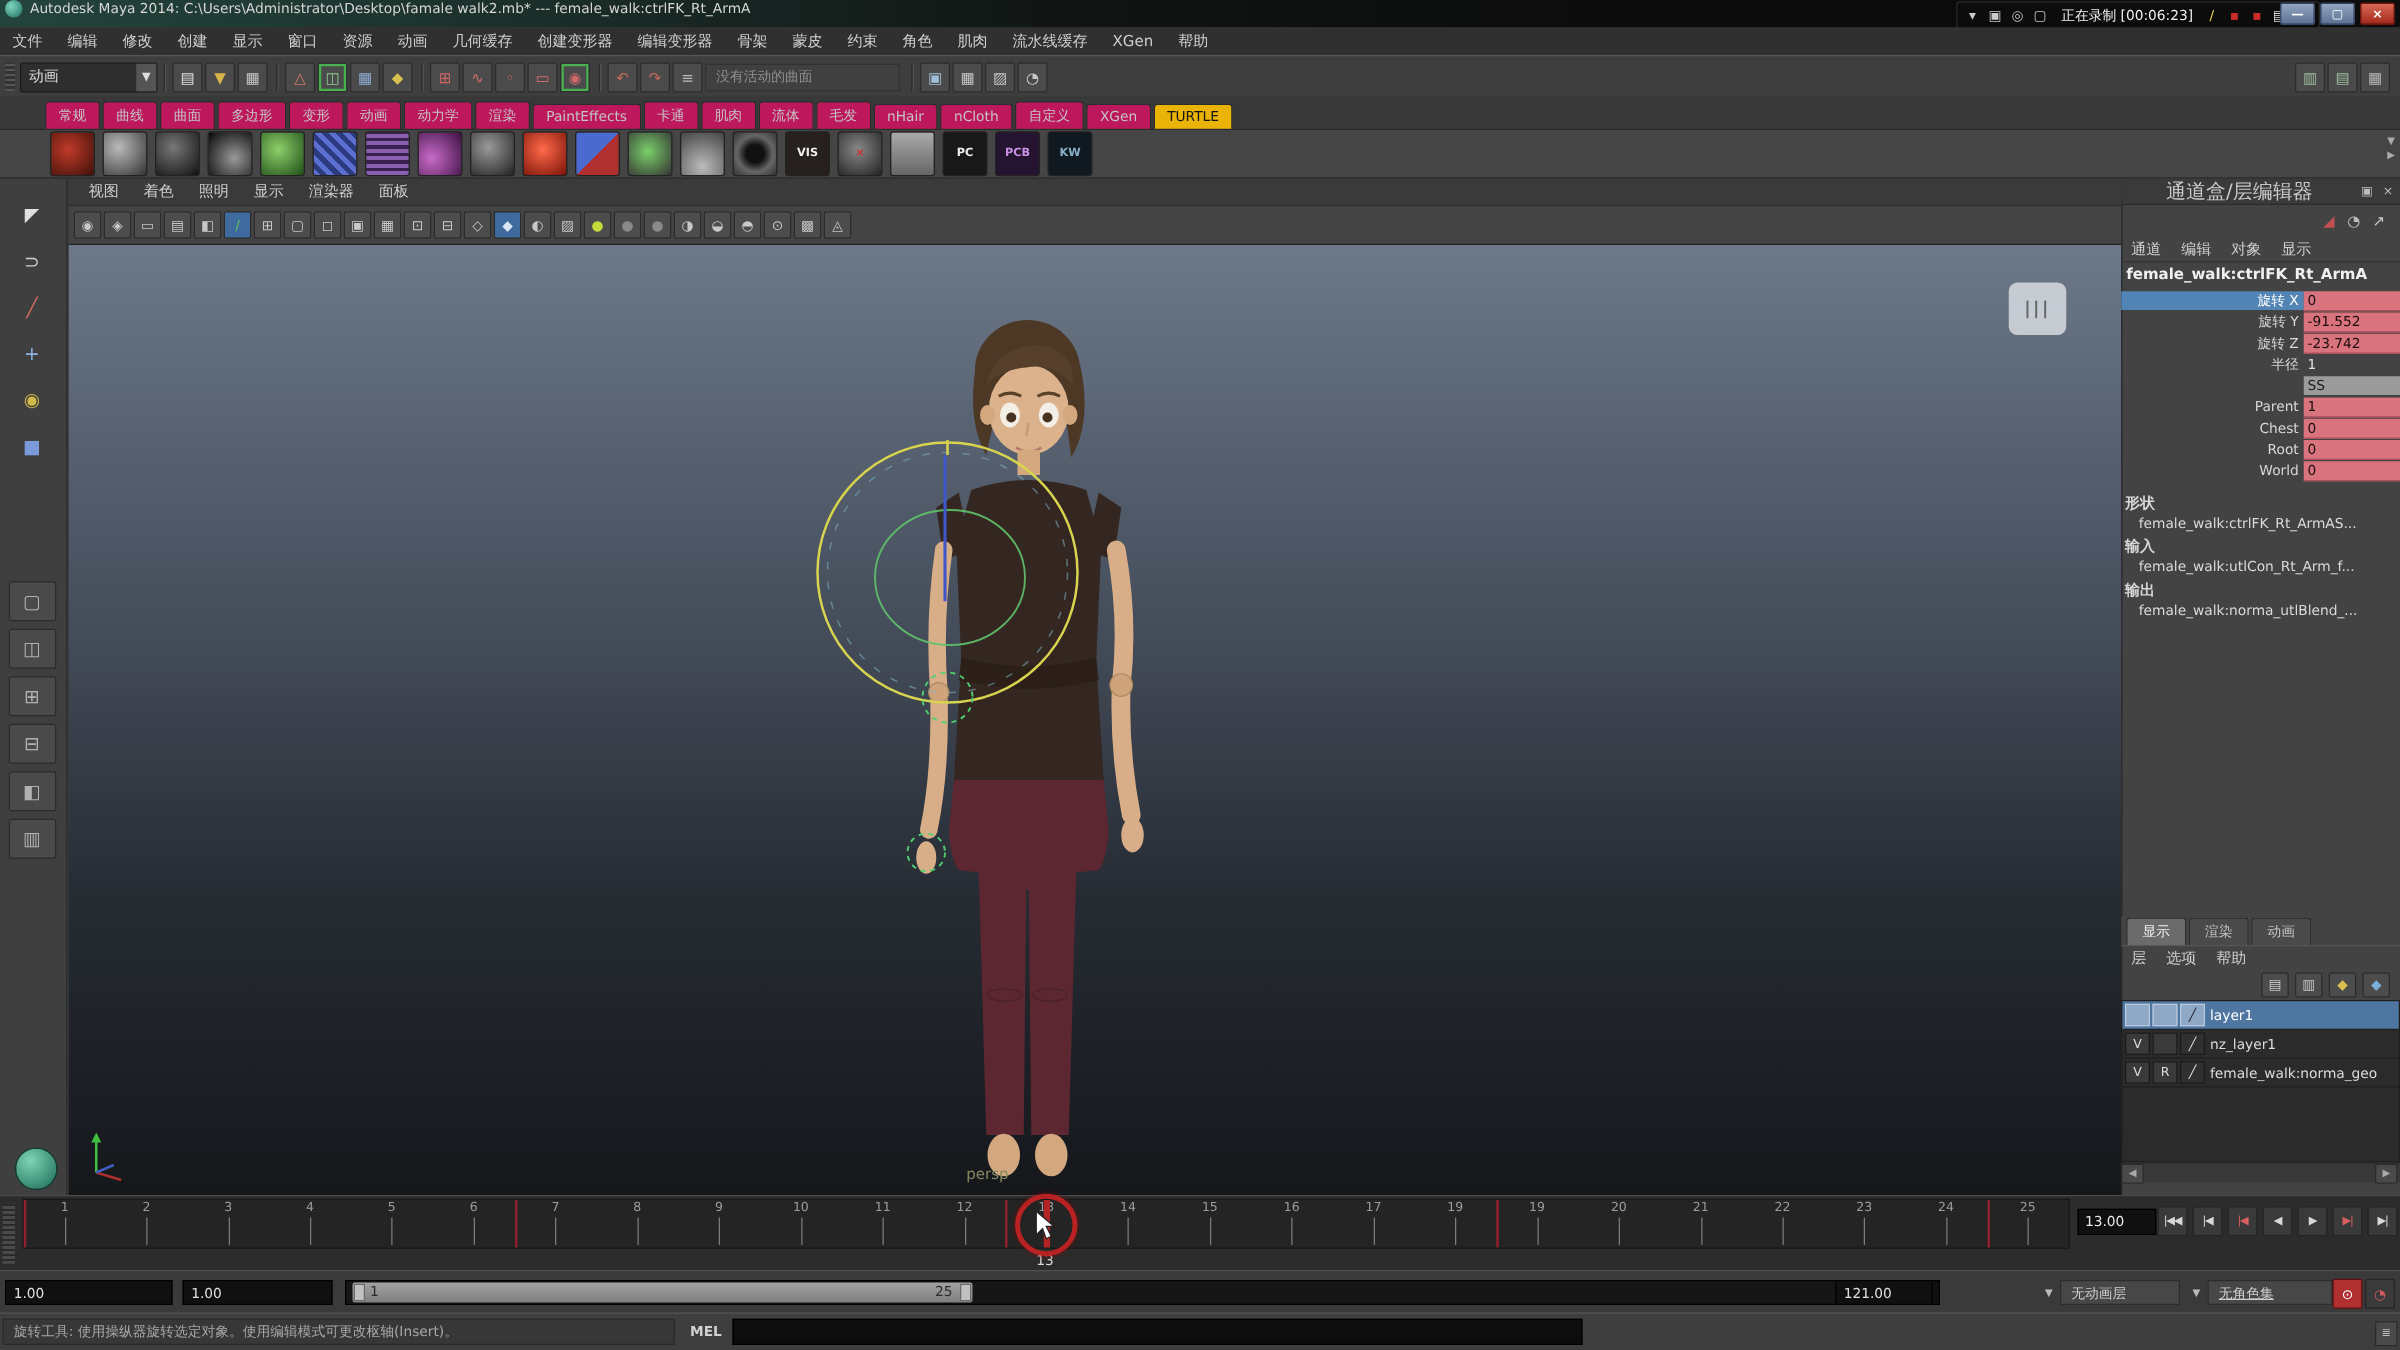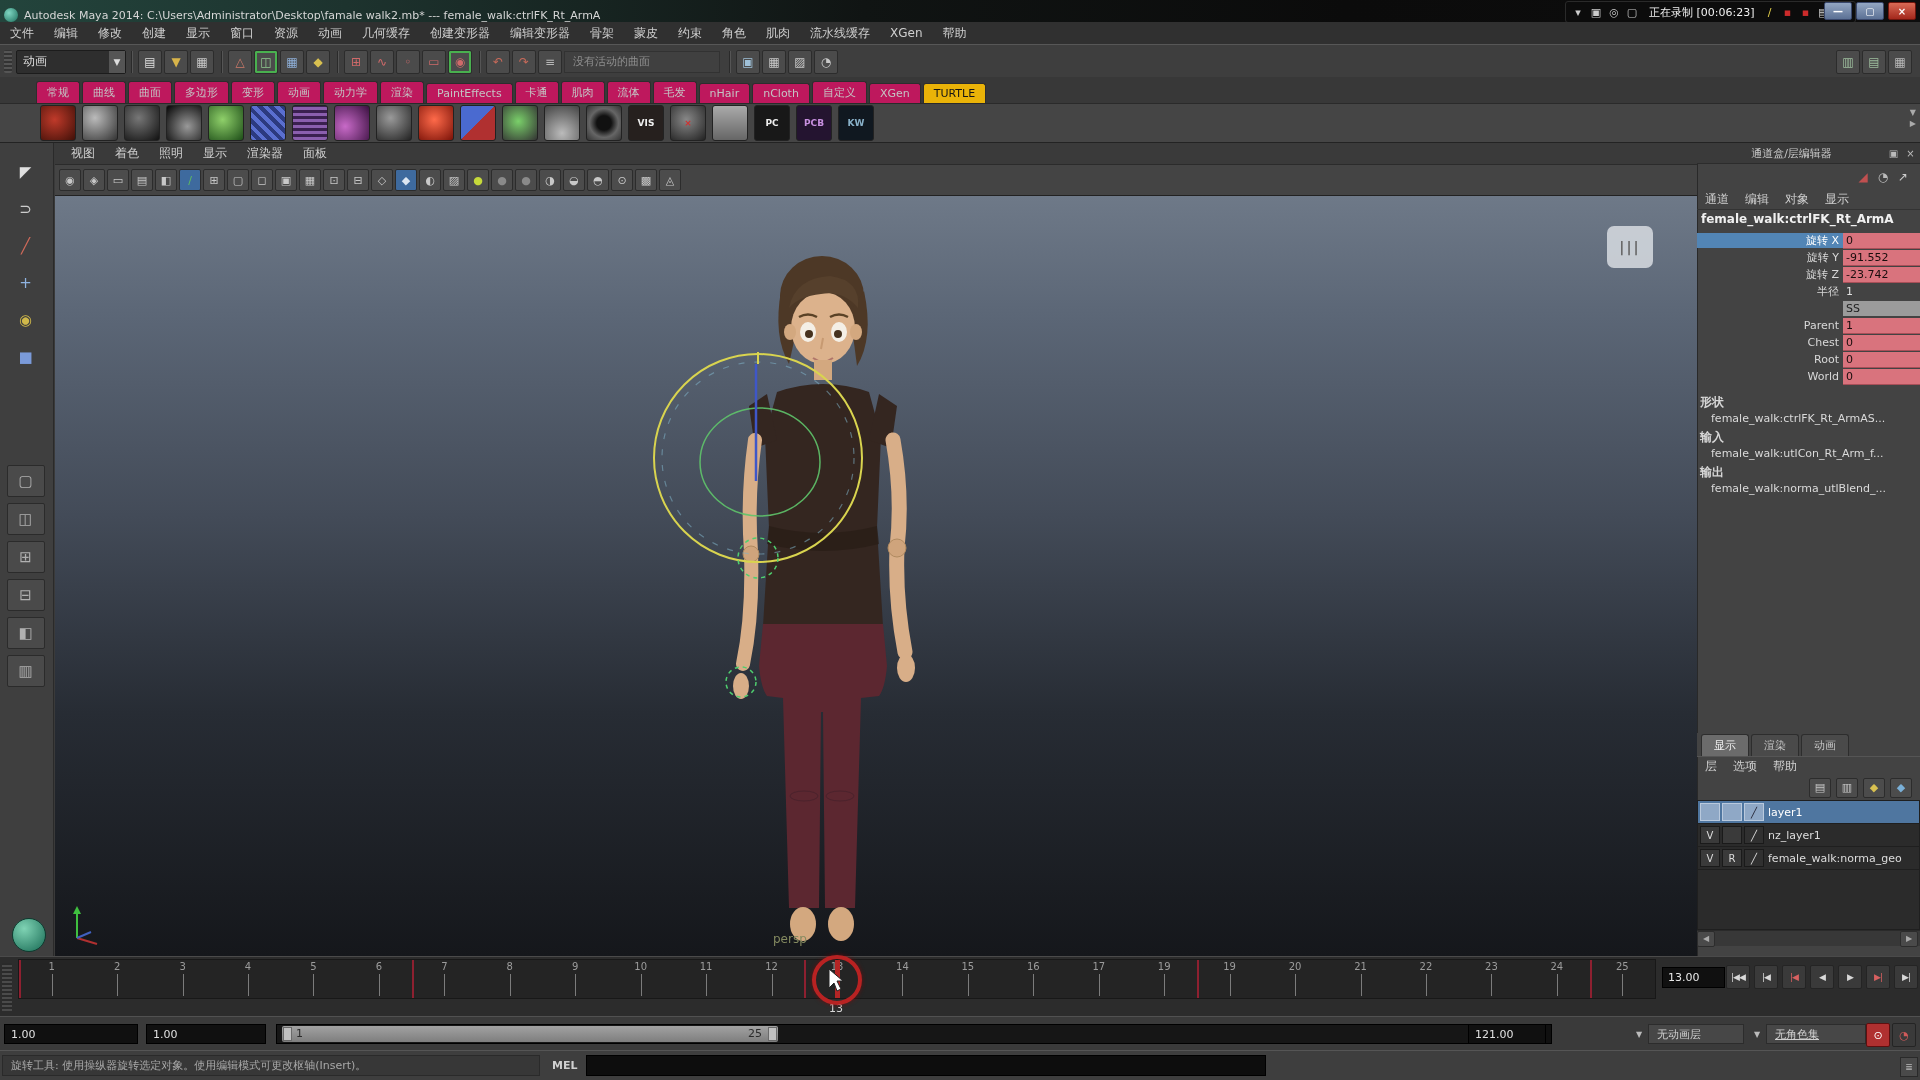--- a/index.html
+++ b/index.html
@@ -5,21 +5,21 @@
   html,body{margin:0;padding:0;background:#000;}
   #app{position:relative;width:1920px;height:1080px;background:#3e3e3e;overflow:hidden;
        font-family:"DejaVu Sans","Liberation Sans",sans-serif;font-size:12px;color:#ccc;
        -webkit-user-select:none;user-select:none;}
   .abs{position:absolute;}
   .row{display:flex;align-items:center;}
   .vsep{width:0;height:22px;border-left:1px solid #2a2a2a;border-right:1px solid #555;margin:0 5px;}
   .grip{width:8px;height:70%;background:repeating-linear-gradient(0deg,#555 0 2px,#333 2px 4px);border-radius:2px;margin:0 4px;}
 
   
-  #titlebar{left:0;top:0;width:1920px;height:22px;background:linear-gradient(90deg,#23443c 0%,#1d332e 18%,#101413 45%,#0b0b0b 70%,#0d0d0d 100%);display:flex;align-items:flex-end;}
+  #titlebar{left:0;top:0;width:1920px;height:22px;background:linear-gradient(90deg,#23443c 0%,#1d332e 18%,#101413 45%,#0b0b0b 70%,#0d0d0d 100%);display:flex;align-items:flex-start;}
   #maya-logo{width:14px;height:14px;border-radius:50%;background:radial-gradient(circle at 35% 35%,#7fd6c2,#1d6e5c);margin:0 6px 0 4px;}
   #title-text{color:#d6d6d6;font-size:11px;white-space:nowrap;}
   #recorder{position:absolute;left:1565px;top:1px;height:20px;background:#0c0c0c;border:1px solid #2a2a2a;border-radius:3px;display:flex;align-items:center;padding:0 4px;gap:3px;}
   #recorder .ibox{width:16px;height:16px;background:transparent;border:none;font-size:11px;}
   #rec-status{color:#f0f0f0;font-size:11px;padding:0 4px;white-space:nowrap;}
   #win-controls{position:absolute;right:2px;top:2px;display:flex;gap:2px;}
   #win-controls .ibox{width:26px;height:16px;background:linear-gradient(180deg,#93a6c2,#5c7195);border:1px solid #39476b;color:#fff;font-size:10px;font-weight:bold;border-radius:2px;}
   #win-controls .wclose{background:linear-gradient(180deg,#d96a55,#a3281c);border-color:#6e150d;}
 
   
@@ -61,21 +61,21 @@
   #paneltoolbar .ibox{width:20px;height:20px;font-size:11px;background:#4c4c4c;}
   #paneltoolbar .ibox.hl{background:#3e6a9e;box-shadow:none;}
   #canvas{left:55px;top:196px;width:1642px;height:760px;background:linear-gradient(180deg,#6e7988 0%,#5b6676 16%,#434b58 42%,#272c34 68%,#15171b 100%);overflow:hidden;}
   #char-svg{position:absolute;left:0;top:0;}
   #vp-widget{position:absolute;left:1552px;top:30px;width:46px;height:42px;border-radius:7px;background:rgba(212,216,222,0.88);display:flex;align-items:center;justify-content:center;color:#666;font-weight:bold;letter-spacing:2px;font-size:14px;}
   #persp-label{position:absolute;left:718px;top:736px;color:#848a60;font-size:12px;}
 
   
   #rightpanel{left:1697px;top:143px;width:223px;height:813px;background:#434343;border-left:1px solid #292929;box-sizing:border-box;}
   #cb-titlebar{left:1697px;top:143px;width:223px;height:21px;background:#3a3a3a;border-bottom:1px solid #2c2c2c;display:flex;align-items:center;box-sizing:border-box;}
-  #cb-titlebar .t{flex:1;text-align:center;font-size:11px;color:#c9c9c9;}
+  #cb-titlebar .t{flex:1;text-align:center;font-size:16px;color:#c9c9c9;}
   #cb-titlebar .ibox{width:15px;height:15px;font-size:10px;background:transparent;border:none;}
   #cb-iconrow{left:1697px;top:164px;width:223px;height:26px;display:flex;justify-content:flex-end;align-items:center;padding-right:6px;box-sizing:border-box;}
   #cb-iconrow .ibox{width:18px;height:18px;background:transparent;border:none;font-size:12px;}
   #cb-menus{left:1697px;top:190px;width:223px;height:20px;display:flex;align-items:center;border-bottom:1px solid #333;box-sizing:border-box;}
   .cb-menu-item{padding:0 8px;font-size:12px;color:#cfcfcf;}
   #cb-object{left:1697px;top:212px;width:223px;height:18px;font-weight:bold;color:#f0f0f0;font-size:12px;padding-left:4px;box-sizing:border-box;white-space:nowrap;overflow:hidden;}
   #channels{left:1697px;top:232px;width:223px;}
   .ch-row{display:flex;height:17px;align-items:center;}
   .ch-label{flex:1;text-align:right;padding-right:4px;font-size:11px;color:#d8d8d8;white-space:nowrap;}
   .ch-label.sel{background:#5285b5;color:#fff;}

